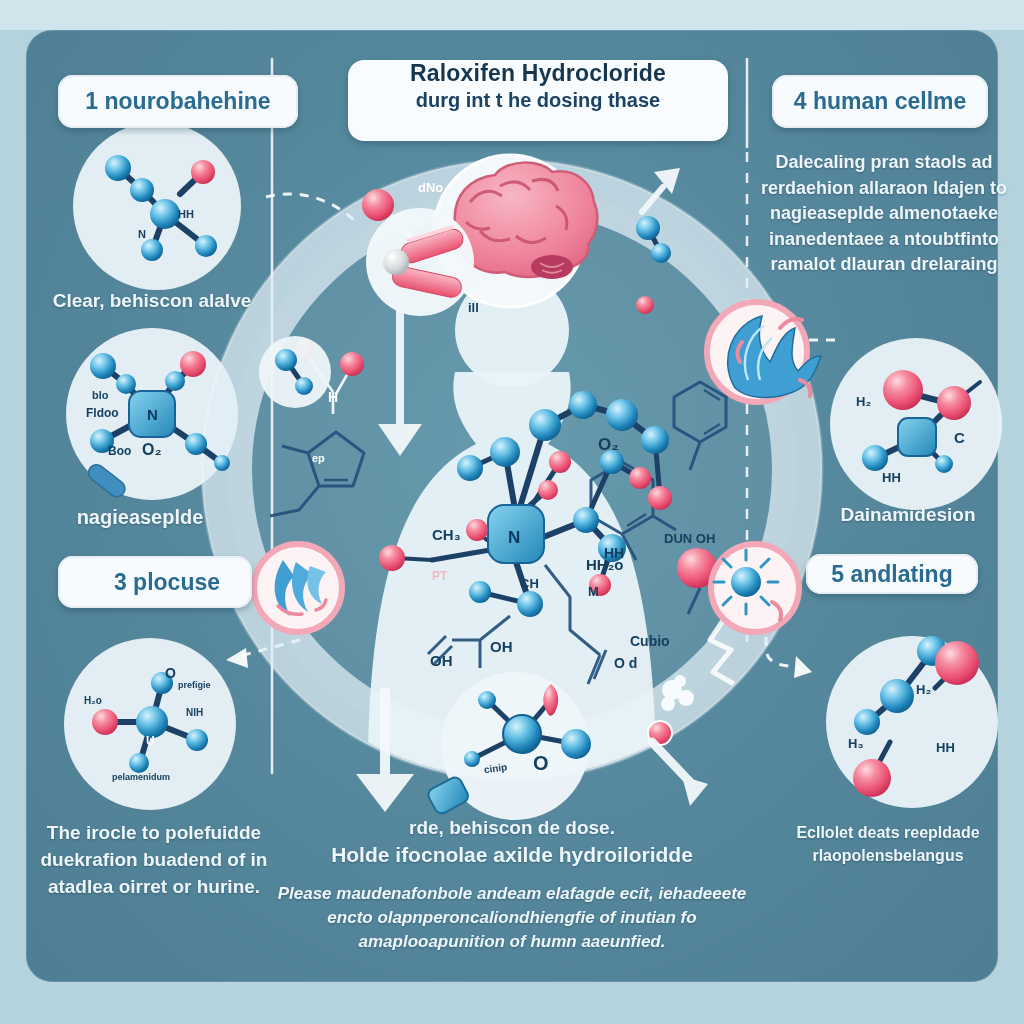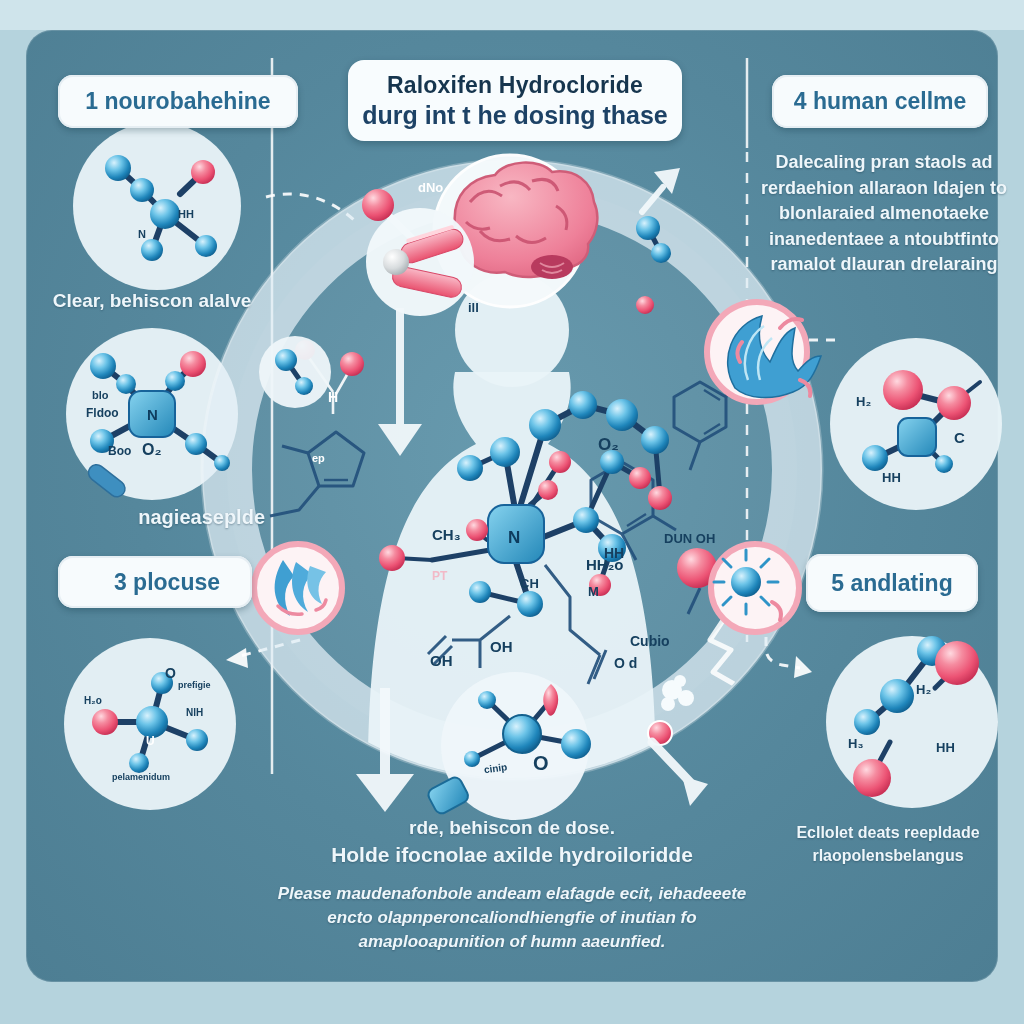--- a/index.html
+++ b/index.html
@@ -5,25 +5,25 @@
   html,body{margin:0;padding:0;background:#9fc3cf;}
   .stage{position:relative;width:1024px;height:1024px;overflow:hidden;
     background:linear-gradient(180deg,#cfe4eb 0 30px,#b5d3dd 30px 100%);
     font-family:"Liberation Sans",sans-serif;}
   .panel{position:absolute;left:26px;top:30px;width:972px;height:952px;border-radius:26px;
     background:radial-gradient(ellipse at 50% 44%,#5f95aa 0%,#55879c 55%,#4d7e93 100%);
     box-shadow:inset 0 0 0 1px rgba(255,255,255,.14);}
   .hbox{position:absolute;background:#f7fbfd;border-radius:15px;display:flex;align-items:center;
     justify-content:center;color:#2a6b92;font-weight:bold;z-index:3;
     box-shadow:0 3px 6px rgba(12,45,62,.28),inset 0 0 0 2px #e6eef3;}
-  .titlebox{position:absolute;left:348px;top:60px;width:334px;height:81px;background:#f8fcfe;
-    border-radius:16px;display:flex;flex-direction:column;align-items:center;justify-content:center;
+  .titlebox{position:absolute;left:348px;top:60px;width:380px;height:81px;background:#f8fcfe;
+    border-radius:16px;display:flex;flex-direction:column;align-items:center;
     color:#16354e;font-weight:bold;z-index:3;box-shadow:0 3px 7px rgba(12,45,62,.3);}
   .titlebox .l1{font-size:23px;letter-spacing:.2px;}
-  .titlebox .l2{font-size:25px;margin-top:2px;color:#1d4266;}
+  .titlebox .l2{font-size:20px;margin-top:2px;color:#1d4266;}
   .para,.cap{position:absolute;color:#eef6fa;font-weight:bold;text-align:center;z-index:3;
     text-shadow:0 1px 2px rgba(8,38,56,.35);line-height:1.42;}
   .svgwrap{position:absolute;left:0;top:0;z-index:1;}
   .tl-deep{fill:#16405f;font-weight:bold;}
   .tl-white{fill:#ffffff;font-weight:bold;}
   .tl-pink{fill:#f2b9c7;font-weight:bold;}
 </style>
 </head>
 <body>
 
@@ -425,28 +425,30 @@
   <div class="titlebox">
     <span class="l1">Raloxifen Hydrocloride</span>
     <span class="l2">durg int t he dosing thase</span>
   </div>
   <div class="hbox" style="left:772px;top:75px;width:216px;height:53px;font-size:23px;text-align:center;">
     <span>4 human cellme</span>
   </div>
   <div class="hbox" style="left:58px;top:556px;width:170px;height:52px;font-size:23px;padding-left:24px;">
     <span>3 plocuse</span>
   </div>
-  <div class="hbox" style="left:806px;top:554px;width:172px;height:58px;font-size:23px;">
+  <div class="hbox" style="left:806px;top:554px;width:172px;height:40px;font-size:23px;">
     <span>5 andlating</span>
   </div>
 
   <div class="cap" style="left:22px;top:288px;width:260px;font-size:19px;">Clear, behiscon alalve</div>
-  <div class="cap" style="left:15px;top:503px;width:250px;font-size:20px;text-align:right;">nagieaseplde</div>
-
-  <div class="para" style="left:758px;top:150px;width:252px;font-size:18px;">Dalecaling pran staols ad rerdaehion allaraon ldajen to blonlaraied almenotaeke inanedentaee a ntoubtfinto ramalot dlauran drelaraing</div>
+  <div class="cap" style="left:15px;top:503px;width:250px;font-size:20px;">nagieaseplde</div>
+  <div class="para" style="left:20px;top:820px;width:268px;font-size:19px;">The irocle to polefuidde duekrafion buadend of in atadlea oirret or hurine.</div>
+
+  <div class="para" style="left:758px;top:150px;width:252px;font-size:18px;">Dalecaling pran staols ad rerdaehion allaraon ldajen to nagieaseplde almenotaeke inanedentaee a ntoubtfinto ramalot dlauran drelaraing</div>
+  <div class="cap" style="left:798px;top:502px;width:220px;font-size:19px;">Dainamidesion</div>
   <div class="para" style="left:762px;top:822px;width:252px;font-size:16px;">Ecllolet deats reepldade rlaopolensbelangus</div>
 
   <div class="para" style="left:272px;top:816px;width:480px;font-size:21px;line-height:1.3;">
     <div style="font-size:19px;">rde, behiscon de dose.</div>
     <div>Holde ifocnolae axilde hydroiloridde</div>
   </div>
   <div class="para" style="left:262px;top:882px;width:500px;font-size:17px;font-weight:bold;font-style:italic;">Please maudenafonbole andeam elafagde ecit, iehadeeete encto olapnperoncaliondhiengfie of inutian fo amaplooapunition of humn aaeunfied.</div>
 </div>
 
 </body></html>

